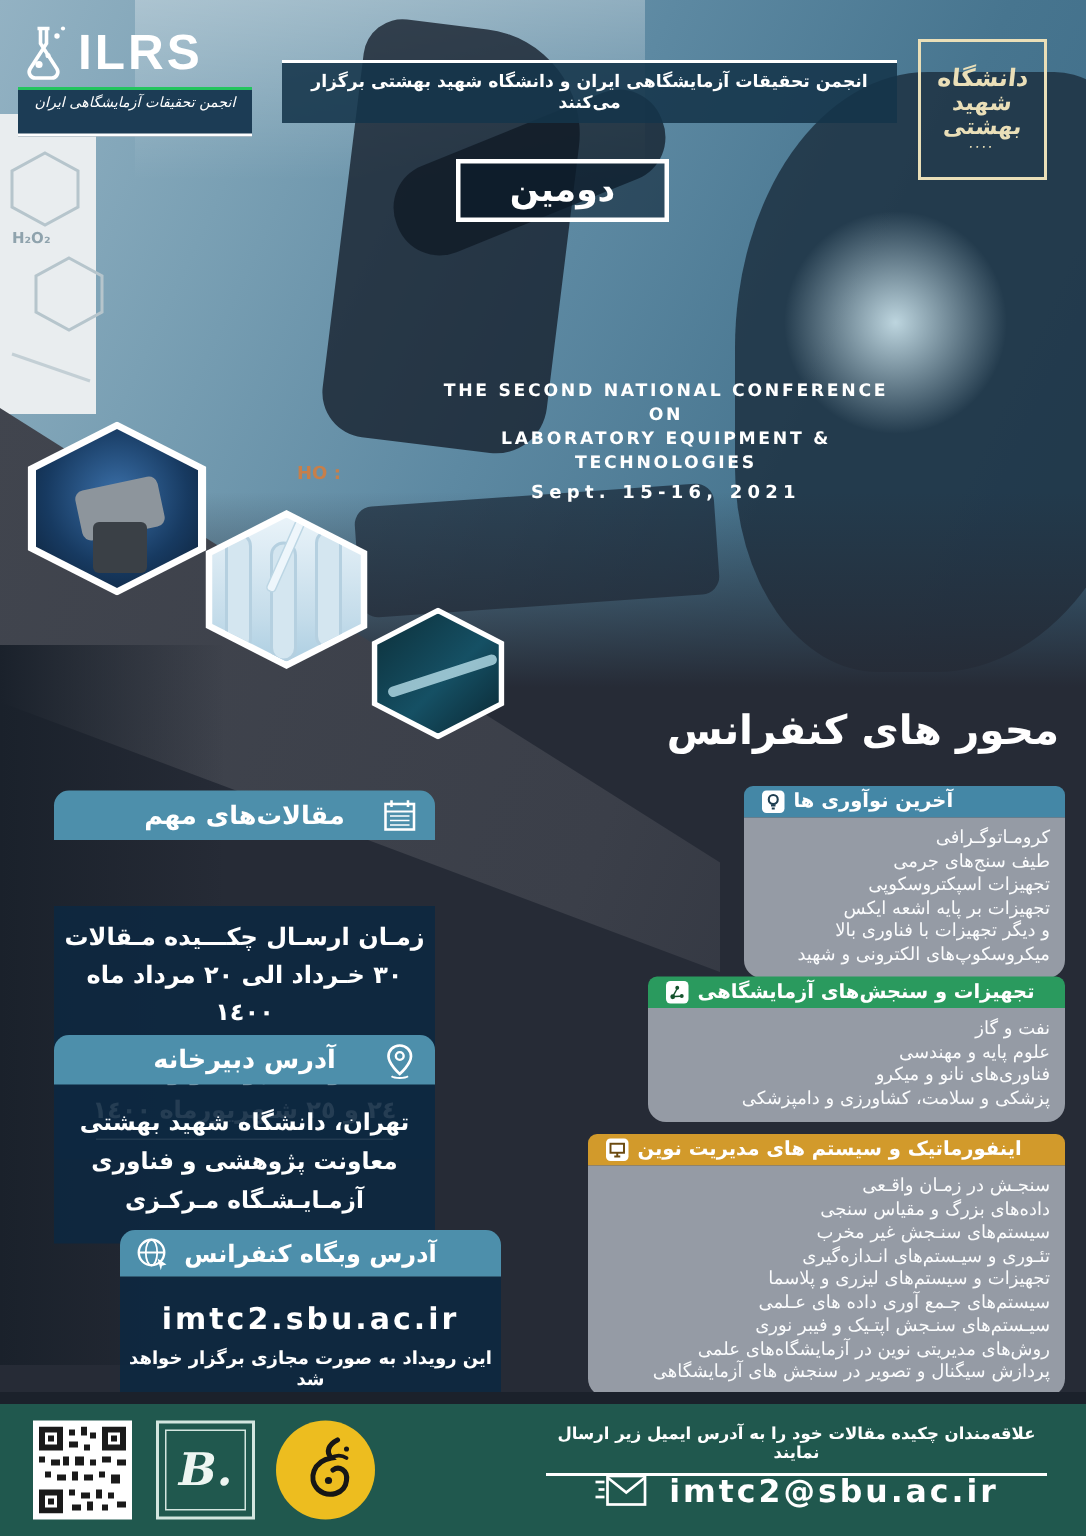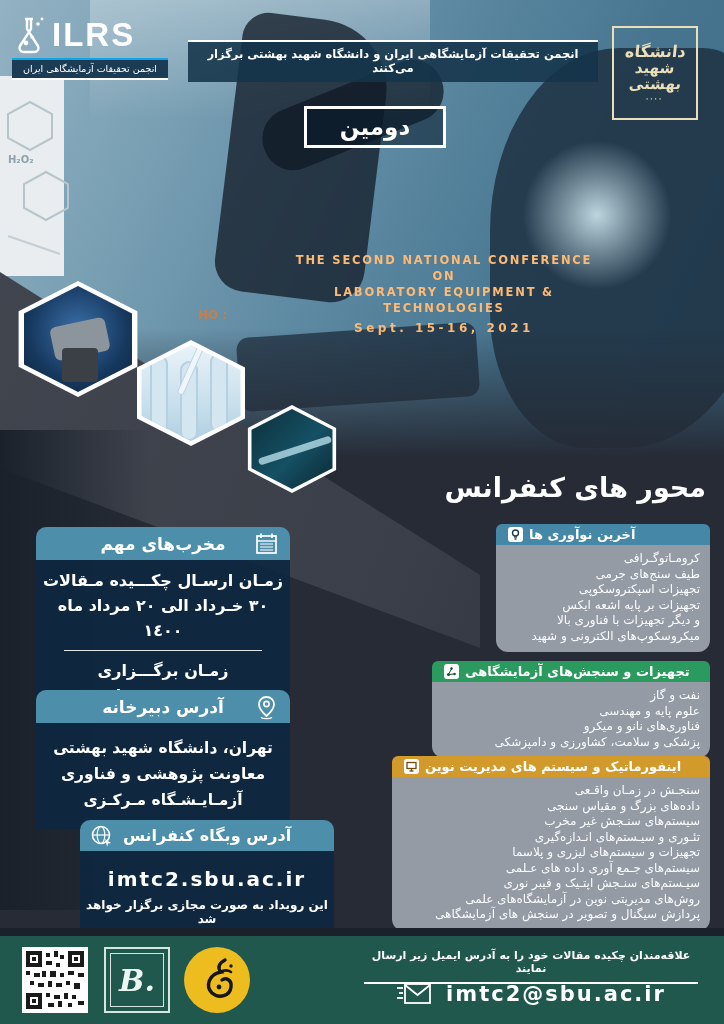--- a/index.html
+++ b/index.html
@@ -53,68 +53,68 @@
   .hex3 { left:243px; top:405px; width:98px; height:88px; background:#fff; }
   .hex3 .inner { left:4px; top:4px; width:90px; height:80px;
     background:linear-gradient(135deg,#0c2e38 0%,#155064 55%,#0a2530 100%); }
   .prism-streak { position:absolute; left:10px; top:38px; width:76px; height:7px;
     background:rgba(205,242,252,.7); transform:rotate(-18deg); border-radius:4px; }
 
   
   .ilrs { position:absolute; left:12px; top:16px; width:156px; }
   .ilrs-row { display:flex; align-items:center; gap:6px; }
   .ilrs-acr { color:#fff; font-family:Liberation Sans, sans-serif; font-weight:bold; font-size:33px; letter-spacing:2px; }
-  .ilrs-sub { margin-top:4px; background:#1c3c55; border-top:2px solid #0ea5e9; border-bottom:2px solid #fff;
-    color:#fff; font-size:9.5px; text-align:center; padding:3px 2px 4px; }
+  .ilrs-sub { margin-top:4px; background:#1c3c55; border-top:2px solid #22c55e; border-bottom:2px solid #fff;
+    color:#fff; font-size:9.5px; text-align:center; padding:3px 2px 15px;font-style:italic; }
 
   .banner { position:absolute; left:188px; top:40px; width:410px; border-top:2.5px solid #fff;
     background:rgba(21,52,74,.88); color:#fff; font-size:11.5px; font-weight:bold;
     text-align:center; padding:5px 4px 7px; }
 
   .sbu { position:absolute; left:612px; top:26px; width:86px; height:94px; border:2px solid #eadfb8;
     display:flex; flex-direction:column; align-items:center; justify-content:center;
     color:#eadfb8; line-height:1.05; }
   .sbu span { font-weight:bold; transform:skewX(-6deg); }
   .sbu .s1 { font-size:16px; } .sbu .s2 { font-size:15px; } .sbu .s3 { font-size:15px; }
   .sbu .s4 { font-size:6px; letter-spacing:2px; margin-top:3px; }
 
   
   .t-badge { position:absolute; left:304px; top:106px; width:142px; height:42px; border:3px solid #fff;
     background:rgba(10,28,44,.55); display:flex; align-items:center; justify-content:center;
     color:#fff; font-size:23px; font-weight:bold; }
   .t-main { position:absolute; left:304px; top:148px; width:290px; border:3px solid #fff;
     background:rgba(10,28,44,.45); padding:10px 8px; color:#fff; text-align:center; font-weight:bold; }
   .t-main div { font-size:24px; line-height:35px; white-space:nowrap; }
   .t-en { position:absolute; left:286px; top:252px; width:316px; text-align:center;
-    color:#fdba74; font-weight:bold; }
+    color:#ffffff; font-weight:bold; }
   .t-en .l { font-size:11.5px; letter-spacing:1.8px; line-height:16px; }
   .t-en .d { font-size:12px; letter-spacing:3.5px; margin-top:5px; }
 
   
   .topics-heading { position:absolute; right:18px; top:472px; color:#fff; font-size:27px; font-weight:bold; }
   .tbox { position:absolute; right:14px; }
   .tbox .hd { height:21px; border-radius:6px 6px 0 0; display:flex; align-items:center; gap:6px;
     padding:0 12px; color:#fff; font-weight:bold; font-size:13px; }
   .tbox .ic { width:15px; height:15px; min-width:15px; background:#fff; border-radius:3px;
     display:flex; align-items:center; justify-content:center; }
   .tbox .bd { background:rgba(169,175,185,.85); border-radius:0 0 12px 12px;
     padding:6px 10px 8px; text-align:right; color:#fbfcfd; font-size:12px; line-height:15.5px; }
   .tbox .bd span { display:block; }
   .tbox1 { top:524px; width:214px; } .tbox1 .hd { background:#4487a6; }
-  .tbox2 { top:651px; width:278px; } .tbox2 .hd { background:#2a9a5e;margin-top:10px; }
+  .tbox2 { top:651px; width:278px; } .tbox2 .hd { background:#2a9a5e; }
   .tbox3 { top:756px; width:318px; } .tbox3 .hd { background:#d29a2b; }
 
   
   .ibox { position:absolute; left:36px; width:254px; color:#fff; }
   .ihd { height:33px; background:#4d8fab; border-radius:10px 10px 0 0; display:flex; align-items:center;
     justify-content:center; font-size:17px; font-weight:bold; position:relative; }
   .ihd .icr { position:absolute; right:12px; top:5px; }
   .ihd .icl { position:absolute; left:10px; top:4px; }
   .ibd { background:rgba(13,40,64,.9); text-align:center; font-weight:bold; }
-  .iboxA { top:527px; } .iboxA .ibd { padding:8px 6px 6px; }
+  .iboxA { top:527px; } .iboxA .ibd { padding:8px 6px 6px;margin-top:44px; }
   .iboxA p { font-size:16px; line-height:25px; }
   .div { width:82%; border:none; border-top:1.5px solid #dfe5ea; margin:7px auto; }
   .iboxB { top:690px; } .iboxB .ibd { padding:12px 10px 16px; }
   .iboxB p { font-size:15.5px; line-height:26px; }
   .iboxC { top:820px;margin-left:44px; } .iboxC .ihd { font-size:16px; height:31px; }
   .iboxC .ibd { padding:16px 6px 10px; }
   .url { font-size:20px; font-weight:bold; letter-spacing:2px; direction:ltr; }
   .vnote { font-size:12px; margin-top:7px; }
 
   
@@ -277,21 +277,21 @@
       <span>تجهیزات و سیستم‌های لیزری و پلاسما</span>
       <span>سیستم‌های جـمع آوری داده های عـلمی</span>
       <span>سیـستم‌های سنـجش اپتـیک و فیبر نوری</span>
       <span>روش‌های مدیریتی نوین در آزمایشگاه‌های علمی</span>
       <span>پردازش سیگنال و تصویر در سنجش های آزمایشگاهی</span>
     </div>
   </div>
 
   <div class="ibox iboxA">
     <div class="ihd rtl">
-      <span>مخرب‌های مهم</span>
+      <span>مقالات‌های مهم</span>
       <span class="icr">
         <svg width="23" height="23" viewBox="0 0 23 23">
             <rect x="2" y="4" width="19" height="17" fill="none" stroke="#fff" stroke-width="1.7"></rect>
             <line x1="6" y1="1.5" x2="6" y2="6" stroke="#fff" stroke-width="1.7"></line>
             <line x1="17" y1="1.5" x2="17" y2="6" stroke="#fff" stroke-width="1.7"></line>
             <line x1="2" y1="9" x2="21" y2="9" stroke="#fff" stroke-width="1.4"></line>
             <line x1="5" y1="12" x2="18" y2="12" stroke="#fff" stroke-width="1"></line>
             <line x1="5" y1="15" x2="18" y2="15" stroke="#fff" stroke-width="1"></line>
             <line x1="5" y1="18" x2="18" y2="18" stroke="#fff" stroke-width="1"></line>
           </svg>

